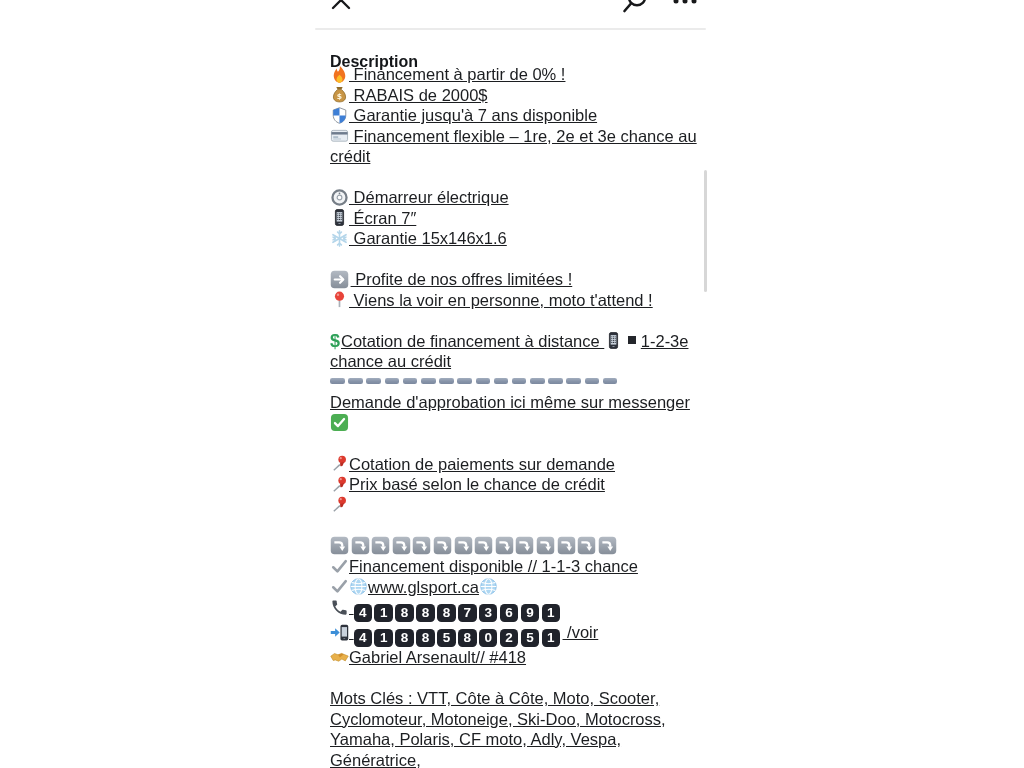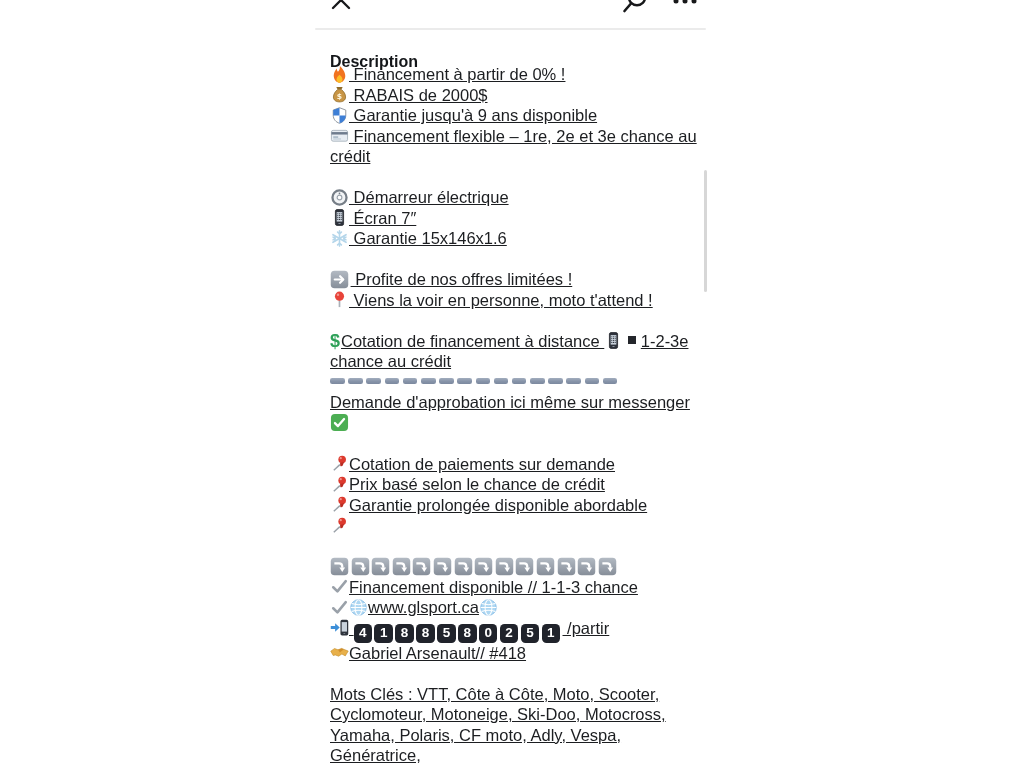--- a/index.html
+++ b/index.html
@@ -62,21 +62,21 @@
           </svg></span><span> Financement à partir de 0% !</span></div>
       <div class="line"><span class="ico"><svg viewBox="0 0 20 20">
             <path d="M8 4.6 6.9 2.8q-.3-.6.3-.6h5.6q.6 0 .3.6L12 4.6Z" fill="#8f6b29"></path>
             <path d="M8 4.8C5.5 6.8 3.6 9.6 3.6 12.6c0 3.4 2.8 5.2 6.4 5.2s6.4-1.8 6.4-5.2c0-3-1.9-5.8-4.4-7.8Z" fill="#c89545" stroke="#8f6b29" stroke-width="0.8"></path>
             <text x="10" y="15" font-size="8" font-weight="bold" fill="#fff8e0" text-anchor="middle" font-family="'DejaVu Sans',sans-serif">$</text>
           </svg></span><span> RABAIS de 2000$</span></div>
       <div class="line"><span class="ico"><svg viewBox="0 0 20 20">
             <path d="M10 1.8 16.6 4.3V9.6c0 4.4-2.7 7.3-6.6 8.6-3.9-1.3-6.6-4.2-6.6-8.6V4.3Z" fill="#ffffff" stroke="#8d949c" stroke-width="1"></path>
             <path d="M10 1.8 3.4 4.3V10H10Z" fill="#3e7fd6"></path>
             <path d="M10 10h6.6c0 4.4-2.7 6.9-6.6 8.2Z" fill="#3e7fd6"></path>
-          </svg></span><span> Garantie jusqu'à 9 ans disponible</span></div>
+          </svg></span><span> Garantie jusqu'à 7 ans disponible</span></div>
       <div class="line"><span class="ico"><svg viewBox="0 0 20 20">
             <rect x="1.5" y="4.6" width="17" height="11.4" rx="1.8" fill="#e8edf3" stroke="#9aa6b1" stroke-width="0.8"></rect>
             <rect x="1.5" y="6.4" width="17" height="2.6" fill="#6e7b8d"></rect>
             <rect x="3.4" y="10.9" width="5.2" height="1.5" fill="#9fb0c0"></rect>
             <rect x="3.4" y="13.1" width="8.2" height="1.1" fill="#bac7d3"></rect>
           </svg></span><span> Financement flexible – 1re, 2e et 3e chance au crédit</span></div>
     </div>
     <div class="block">
       <div class="line"><span class="ico"><svg viewBox="0 0 20 20">
             <circle cx="10" cy="10" r="7.4" fill="#f2f4f6" stroke="#767e87" stroke-width="2.4"></circle>
@@ -160,26 +160,20 @@
             <circle cx="12.8" cy="5.8" r="4" fill="#dd3a2e"></circle>
             <path d="M10.6 9.2 14.8 8.6 13.4 12.2q-1.2 1.4-2.6.4Z" fill="#b92c22"></path>
             <line x1="10.4" y1="11.2" x2="4" y2="17.2" stroke="#9aa1a8" stroke-width="1.5"></line>
             <circle cx="11.3" cy="4.4" r="1.2" fill="#f0968e"></circle>
           </svg></span><span>Prix basé selon le chance de crédit</span></div>
       <div class="line"><span class="ico"><svg viewBox="0 0 20 20">
             <circle cx="12.8" cy="5.8" r="4" fill="#dd3a2e"></circle>
             <path d="M10.6 9.2 14.8 8.6 13.4 12.2q-1.2 1.4-2.6.4Z" fill="#b92c22"></path>
             <line x1="10.4" y1="11.2" x2="4" y2="17.2" stroke="#9aa1a8" stroke-width="1.5"></line>
             <circle cx="11.3" cy="4.4" r="1.2" fill="#f0968e"></circle>
-          </svg></span><span>Garantie prolongée disponible abordable</span></div>
-      <div class="line"><span class="ico"><svg viewBox="0 0 20 20">
-            <circle cx="12.8" cy="5.8" r="4" fill="#dd3a2e"></circle>
-            <path d="M10.6 9.2 14.8 8.6 13.4 12.2q-1.2 1.4-2.6.4Z" fill="#b92c22"></path>
-            <line x1="10.4" y1="11.2" x2="4" y2="17.2" stroke="#9aa1a8" stroke-width="1.5"></line>
-            <circle cx="11.3" cy="4.4" r="1.2" fill="#f0968e"></circle>
           </svg></span></div>
     </div>
     <div class="block">
       <div class="line"><span class="ico sqico"><svg viewBox="0 0 20 20">
             <rect x="0.8" y="0.8" width="18.4" height="18.4" rx="4" fill="url(#gsq)"></rect>
             <path d="M4.6 6.7h5q3.3 0 3.3 3.3v1.4" stroke="#fff" stroke-width="2.4" fill="none"></path>
             <polygon points="9.9,11 15.9,11 12.9,15.7" fill="#fff"></polygon>
           </svg></span><span class="ico sqico"><svg viewBox="0 0 20 20">
             <rect x="0.8" y="0.8" width="18.4" height="18.4" rx="4" fill="url(#gsq)"></rect>
             <path d="M4.6 6.7h5q3.3 0 3.3 3.3v1.4" stroke="#fff" stroke-width="2.4" fill="none"></path>
@@ -242,26 +236,29 @@
             <circle cx="10" cy="10" r="8.2" fill="#aed7f2" stroke="#7db8e4" stroke-width="0.8"></circle>
             <ellipse cx="10" cy="10" rx="3.6" ry="8.2" fill="none" stroke="#ffffff" stroke-width="1.1"></ellipse>
             <line x1="1.8" y1="10" x2="18.2" y2="10" stroke="#fff" stroke-width="1.1"></line>
             <path d="M2.9 5.9q7.1 2.3 14.2 0M2.9 14.1q7.1-2.3 14.2 0" stroke="#fff" fill="none" stroke-width="1.1"></path>
           </svg></span><span>www.glsport.ca</span><span class="ico"><svg viewBox="0 0 20 20">
             <circle cx="10" cy="10" r="8.2" fill="#aed7f2" stroke="#7db8e4" stroke-width="0.8"></circle>
             <ellipse cx="10" cy="10" rx="3.6" ry="8.2" fill="none" stroke="#ffffff" stroke-width="1.1"></ellipse>
             <line x1="1.8" y1="10" x2="18.2" y2="10" stroke="#fff" stroke-width="1.1"></line>
             <path d="M2.9 5.9q7.1 2.3 14.2 0M2.9 14.1q7.1-2.3 14.2 0" stroke="#fff" fill="none" stroke-width="1.1"></path>
           </svg></span></div>
+      <div class="line"><span class="ico"><svg viewBox="0 0 24 24">
+            <path d="M6.62 10.79c1.44 2.83 3.76 5.14 6.59 6.59l2.2-2.2c.27-.27.67-.36 1.02-.24 1.12.37 2.33.57 3.57.57.55 0 1 .45 1 1V20c0 .55-.45 1-1 1-9.39 0-17-7.61-17-17 0-.55.45-1 1-1h3.5c.55 0 1 .45 1 1 0 1.25.2 2.45.57 3.57.11.35.03.74-.24 1.02l-2.21 2.2z" fill="#4a5058"></path>
+          </svg></span><span> </span><span class="key">4</span><span class="key">1</span><span class="key">8</span><span class="key">8</span><span class="key">8</span><span class="key">7</span><span class="key">3</span><span class="key">6</span><span class="key">9</span><span class="key">1</span></div>
       <div class="line"><span class="ico"><svg viewBox="0 0 20 20">
             <polygon points="0.8,8.3 5.4,8.3 5.4,5.4 10.2,10 5.4,14.6 5.4,11.7 0.8,11.7" fill="#3d8fd8"></polygon>
             <rect x="11" y="1.9" width="8.2" height="16.4" rx="1.7" fill="#2e333c"></rect>
             <rect x="12.3" y="4.3" width="5.6" height="10" fill="#c9d2dc"></rect>
             <rect x="14" y="15.7" width="2.2" height="0.9" rx="0.45" fill="#8a919c"></rect>
-          </svg></span><span> </span><span class="key">4</span><span class="key">1</span><span class="key">8</span><span class="key">8</span><span class="key">5</span><span class="key">8</span><span class="key">0</span><span class="key">2</span><span class="key">5</span><span class="key">1</span><span> /partir</span></div>
+          </svg></span><span> </span><span class="key">4</span><span class="key">1</span><span class="key">8</span><span class="key">8</span><span class="key">5</span><span class="key">8</span><span class="key">0</span><span class="key">2</span><span class="key">5</span><span class="key">1</span><span> /voir</span></div>
       <div class="line"><span class="ico"><svg viewBox="0 0 20 20">
             <path d="M.8 8.6 4.8 5.8 8.5 7.2 12.2 5.7 19.2 8.5 16.1 13.6 12.5 11.6 9.1 13.9 5.6 12.6 3.4 13.2Z" fill="#e8b04a" stroke="#c08a26" stroke-width="0.6"></path>
             <path d="M8.5 7.2 12.2 5.7 14.6 6.7 10.4 10Z" fill="#d18f2c"></path>
           </svg></span><span>Gabriel Arsenault// #418</span></div>
     </div>
     <div class="block">
       <div class="line"><span>Mots Clés : VTT, Côte à Côte, Moto, Scooter, Cyclomoteur, Motoneige, Ski-Doo, Motocross, Yamaha, Polaris, CF moto, Adly, Vespa, Génératrice,</span></div>
     </div>
   </div>
 

